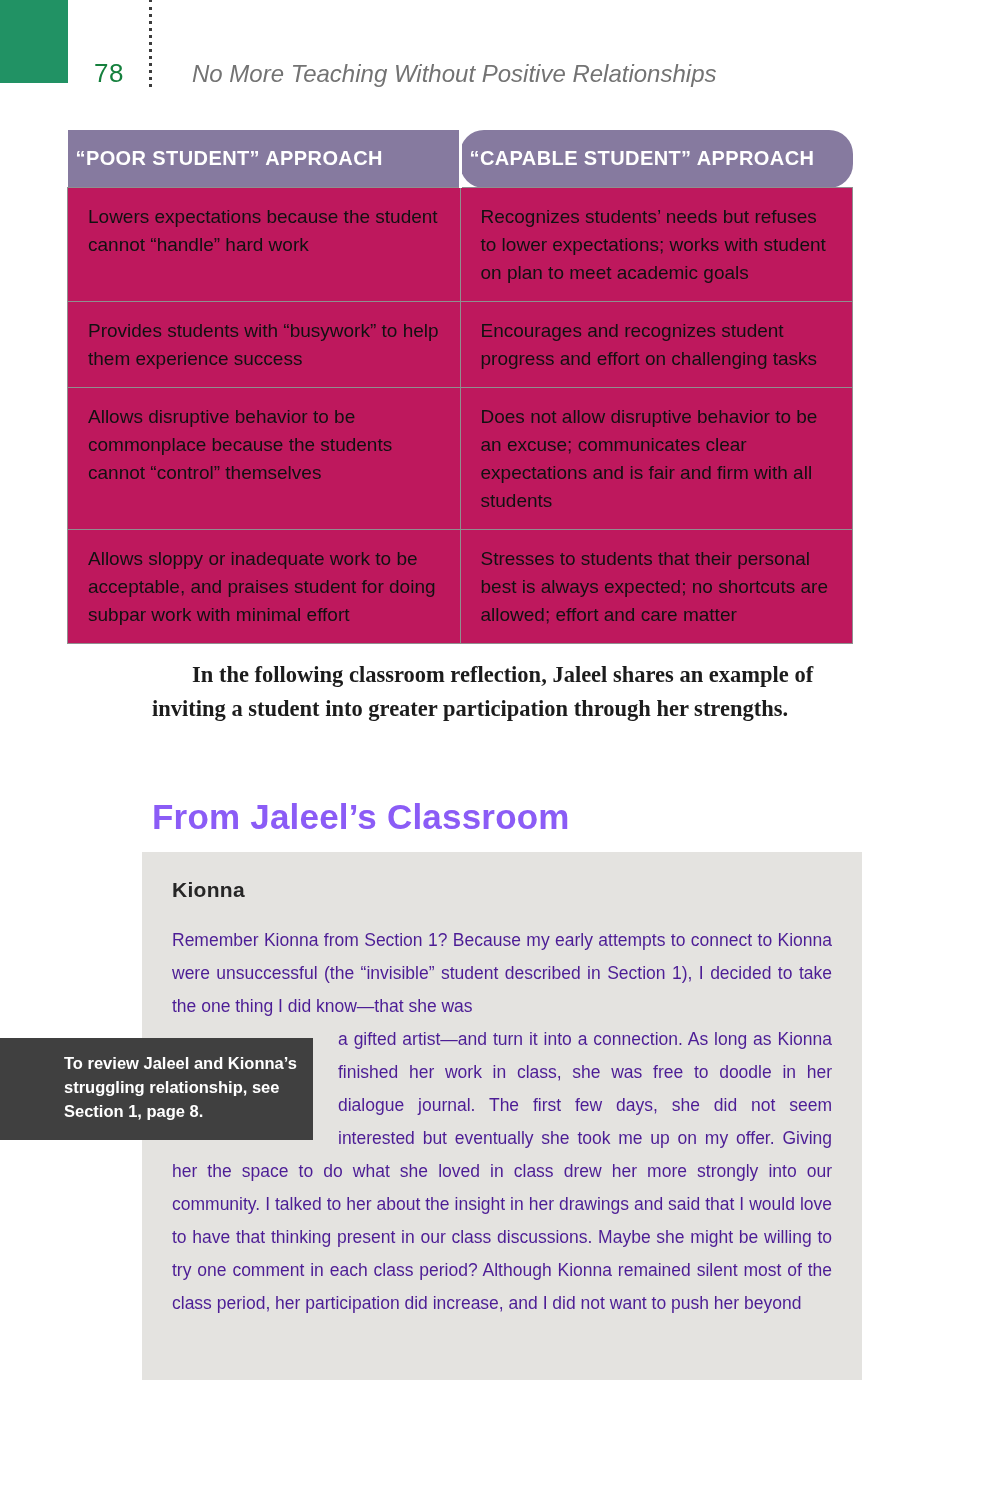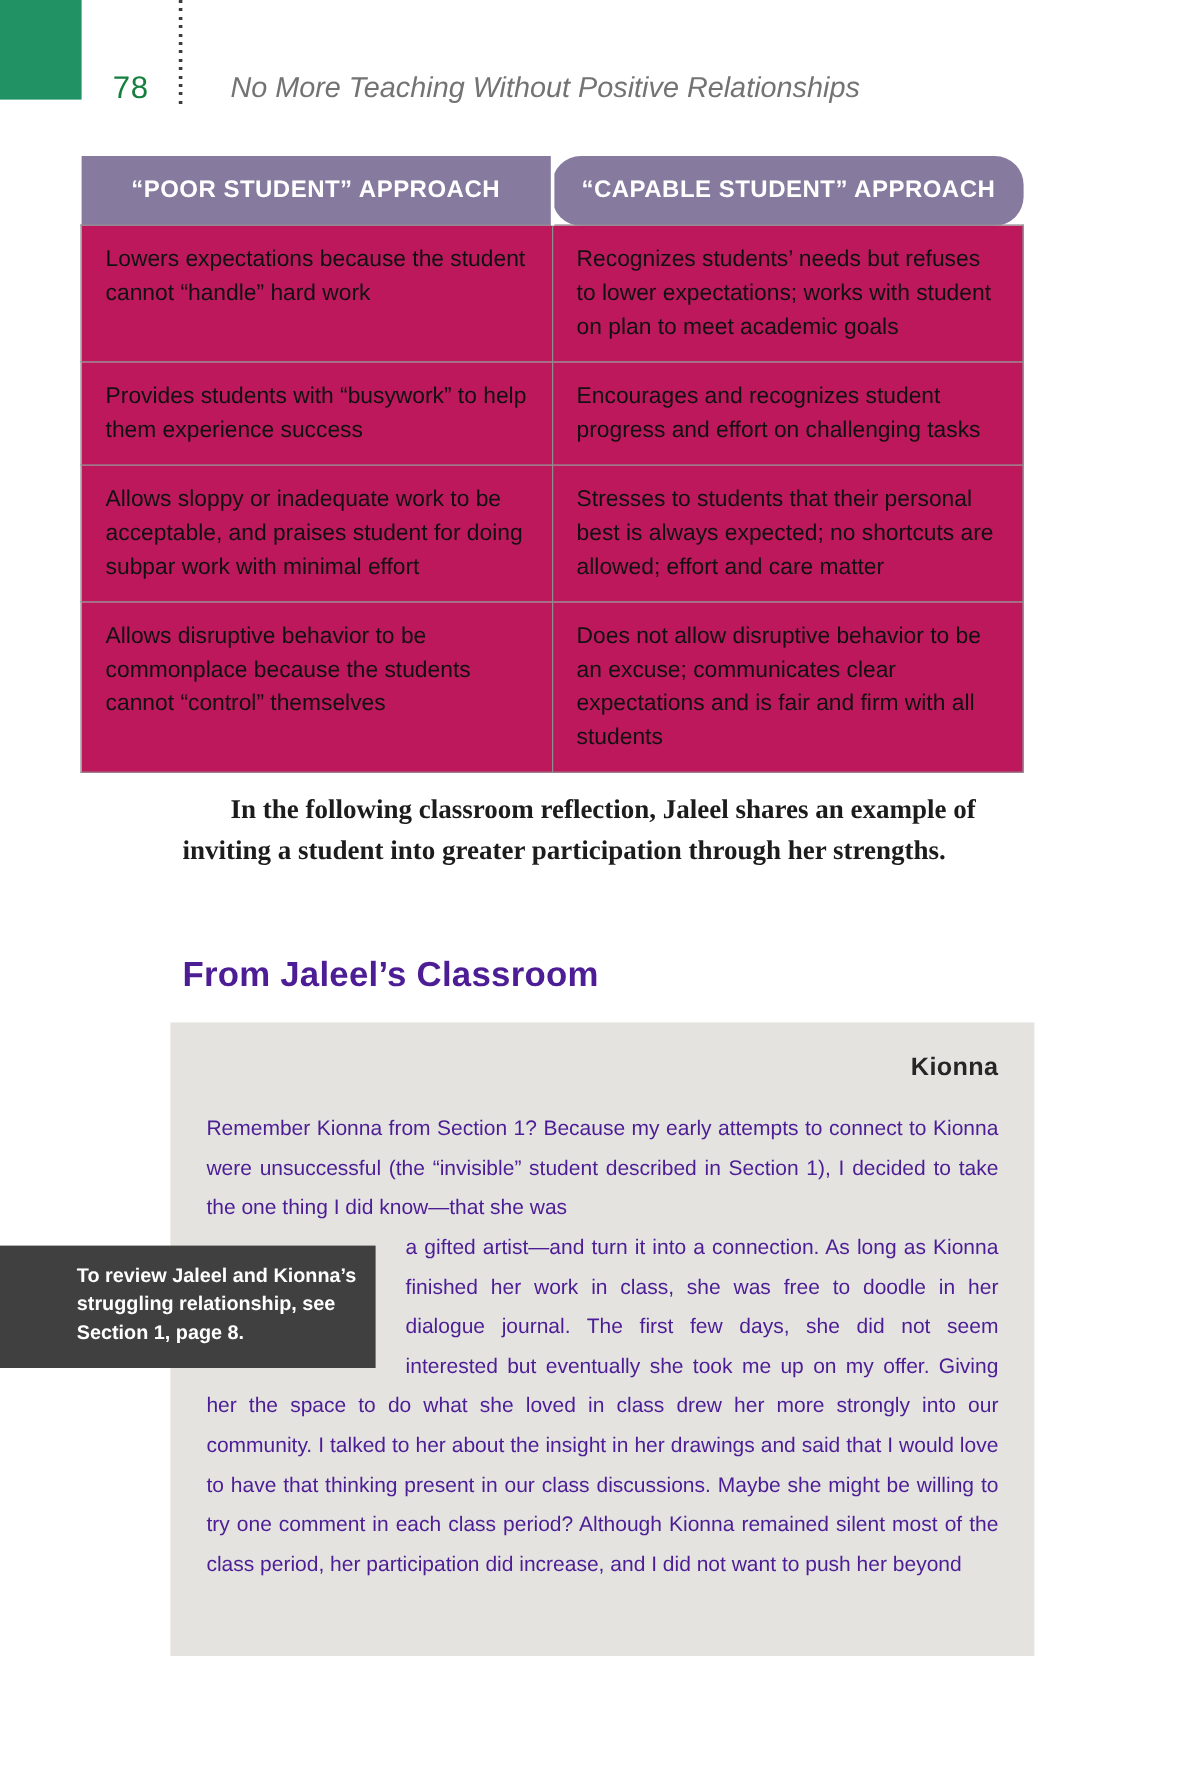--- a/index.html
+++ b/index.html
@@ -39,21 +39,21 @@
     width: 786px;
     border-collapse: collapse;
     table-layout: fixed;
   }
   .approaches-table th {
     background: #867a9f;
     color: #ffffff;
     font-size: 20px;
     font-weight: bold;
     letter-spacing: 0.4px;
-    text-align: center;
+    text-align: left;
     padding: 17px 8px;
     border: none;
   }
   .approaches-table th + th { border-left: 3px solid #ffffff; border-radius: 24px; }
   .approaches-table td {
     background: #be185d;
     border: 1px solid #8f8f8f;
     vertical-align: top;
     font-size: 19px;
     line-height: 28px;
@@ -69,36 +69,36 @@
     font-size: 22.5px;
     line-height: 33.5px;
     color: #1c1c1c;
     text-indent: 40px;
     font-weight: bold;
   }
 
   
   .section-heading {
     position: absolute; left: 152px; top: 797px;
-    font-size: 29px; font-weight: bold;
-    color: #4c1d95;
+    font-size: 35px; font-weight: bold;
+    color: #8b5cf6;
     letter-spacing: 0.2px;
   }
 
   
   .reflection-box {
     position: absolute; left: 142px; top: 852px;
     width: 720px; height: 528px;
     background: #e4e3e0;
     padding: 26px 30px 0 30px;
     overflow: hidden;
   }
   .reflection-title {
     font-size: 21px; font-weight: bold; color: #262626;
-    margin-bottom: 22px; letter-spacing: 0.3px; text-align: right;
+    margin-bottom: 22px; letter-spacing: 0.3px;
   }
   .reflection-text {
     font-size: 17.5px;
     line-height: 33px;
     color: #4c1d95;
     text-align: justify;
   }
   .callout-spacer {
     display: block;
     float: left;
@@ -140,26 +140,26 @@
   <tbody>
     <tr>
       <td>Lowers expectations because the student cannot “handle” hard work</td>
       <td>Recognizes students’ needs but refuses to lower expectations; works with student on plan to meet academic goals</td>
     </tr>
     <tr>
       <td>Provides students with “busywork” to help them experience success</td>
       <td>Encourages and recognizes student progress and effort on challenging tasks</td>
     </tr>
     <tr>
+      <td>Allows disruptive behavior to be commonplace because the students cannot “control” themselves</td>
+      <td>Does not allow disruptive behavior to be an excuse; communicates clear expectations and is fair and firm with all students</td>
+    </tr>
+    <tr>
       <td>Allows sloppy or inadequate work to be acceptable, and praises student for doing subpar work with minimal effort</td>
       <td>Stresses to students that their personal best is always expected; no shortcuts are allowed; effort and care matter</td>
-    </tr>
-    <tr>
-      <td>Allows disruptive behavior to be commonplace because the students cannot “control” themselves</td>
-      <td>Does not allow disruptive behavior to be an excuse; communicates clear expectations and is fair and firm with all students</td>
     </tr>
   </tbody>
 </table>
 
 <p class="intro-para">In the following classroom reflection, Jaleel shares an example of inviting a student into greater participation through her strengths.</p>
 
 <h2 class="section-heading">From Jaleel’s Classroom</h2>
 
 <div class="reflection-box">
   <div class="reflection-title">Kionna</div>

